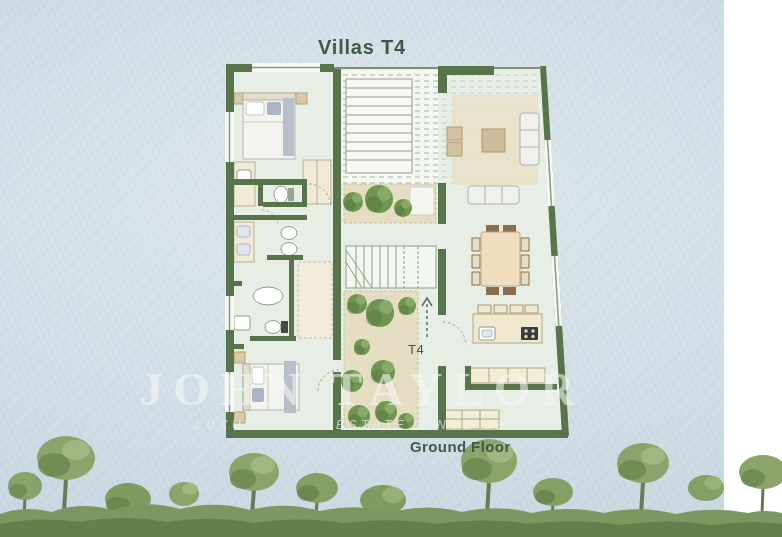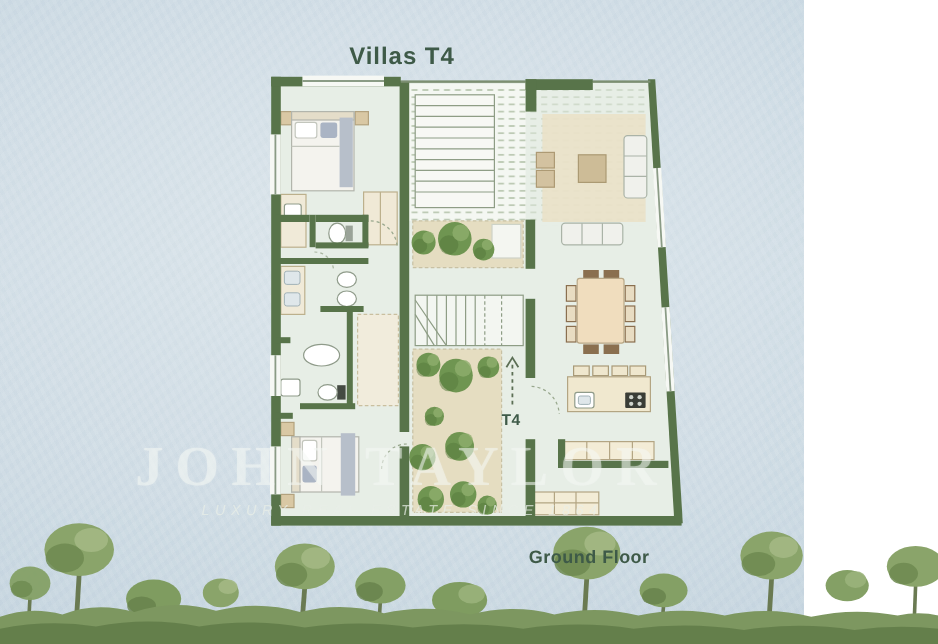--- a/index.html
+++ b/index.html
@@ -1,29 +1,29 @@
 <!DOCTYPE html>
 <html><head>
 <meta charset="utf-8">
 <style>
   html,body{margin:0;padding:0;}
   body{width:782px;height:537px;overflow:hidden;font-family:"Liberation Sans",sans-serif;}
-  .scene{position:relative;width:670px;height:537px;
+  .scene{position:relative;width:724px;height:537px;
     background:
       radial-gradient(ellipse 120% 90% at 50% 35%, rgba(222,231,236,.9) 0%, rgba(210,223,231,.5) 55%, rgba(185,205,219,.55) 100%),
       linear-gradient(180deg,#c6d5e0 0%,#cfdce5 40%,#ccd9e2 75%,#c9d6df 100%);
   }
   .scene::before{content:"";position:absolute;inset:0;pointer-events:none;opacity:.35;
     background:repeating-linear-gradient(63deg,rgba(255,255,255,.16) 0 3px,rgba(160,180,195,.07) 3px 6px),
                repeating-linear-gradient(-40deg,rgba(255,255,255,.10) 0 5px,rgba(150,172,190,.05) 5px 9px);}
   svg.layer{position:absolute;left:0;top:0;}
   .label{position:absolute;color:#3e5a48;z-index:5;}
   .page-title{left:0;right:0;top:36px;text-align:center;font-size:20px;font-weight:600;letter-spacing:.8px;}
-  .floor-label{left:410px;top:456px;width:162px;text-align:center;font-size:15px;font-weight:600;letter-spacing:.4px;}
-  .unit-label{left:408px;top:342px;width:36px;text-align:center;font-size:13px;font-weight:700;letter-spacing:.5px;}
+  .floor-label{left:410px;top:438px;width:162px;text-align:left;font-size:15px;font-weight:600;letter-spacing:.4px;}
+  .unit-label{left:408px;top:342px;width:36px;font-size:13px;font-weight:400;letter-spacing:.5px;}
   .watermark{position:absolute;left:0;right:0;top:362px;text-align:center;z-index:4;pointer-events:none;}
   .wm-brand{font-family:"Liberation Serif",serif;font-size:47px;font-weight:600;letter-spacing:10px;
     color:rgba(244,247,243,.52);text-shadow:0 0 2px rgba(255,255,255,.15);white-space:nowrap;}
   .wm-tagline{margin-top:2px;font-size:12px;letter-spacing:4.6px;color:rgba(233,239,231,.72);white-space:nowrap;font-style:italic;}
 </style>
 </head>
 <body>
 
 <div class="scene">
 

